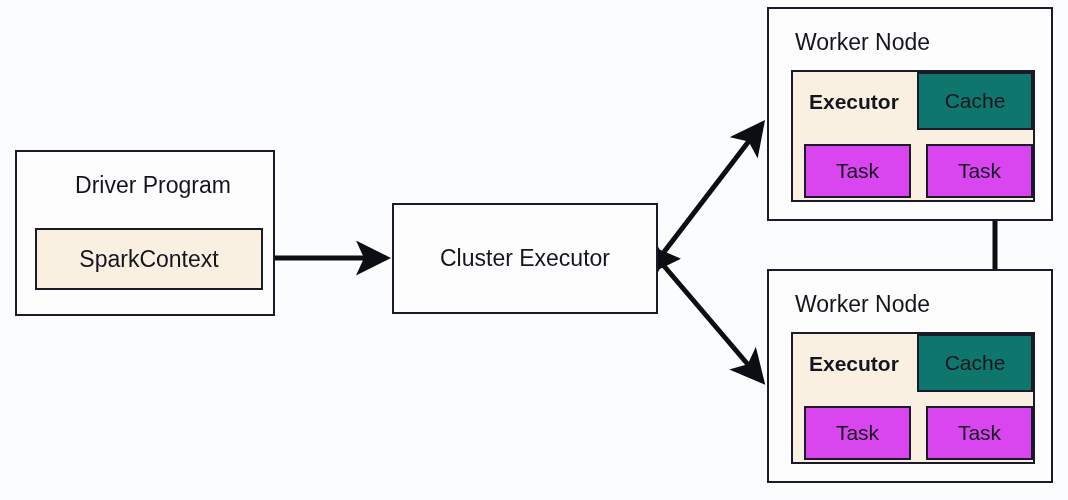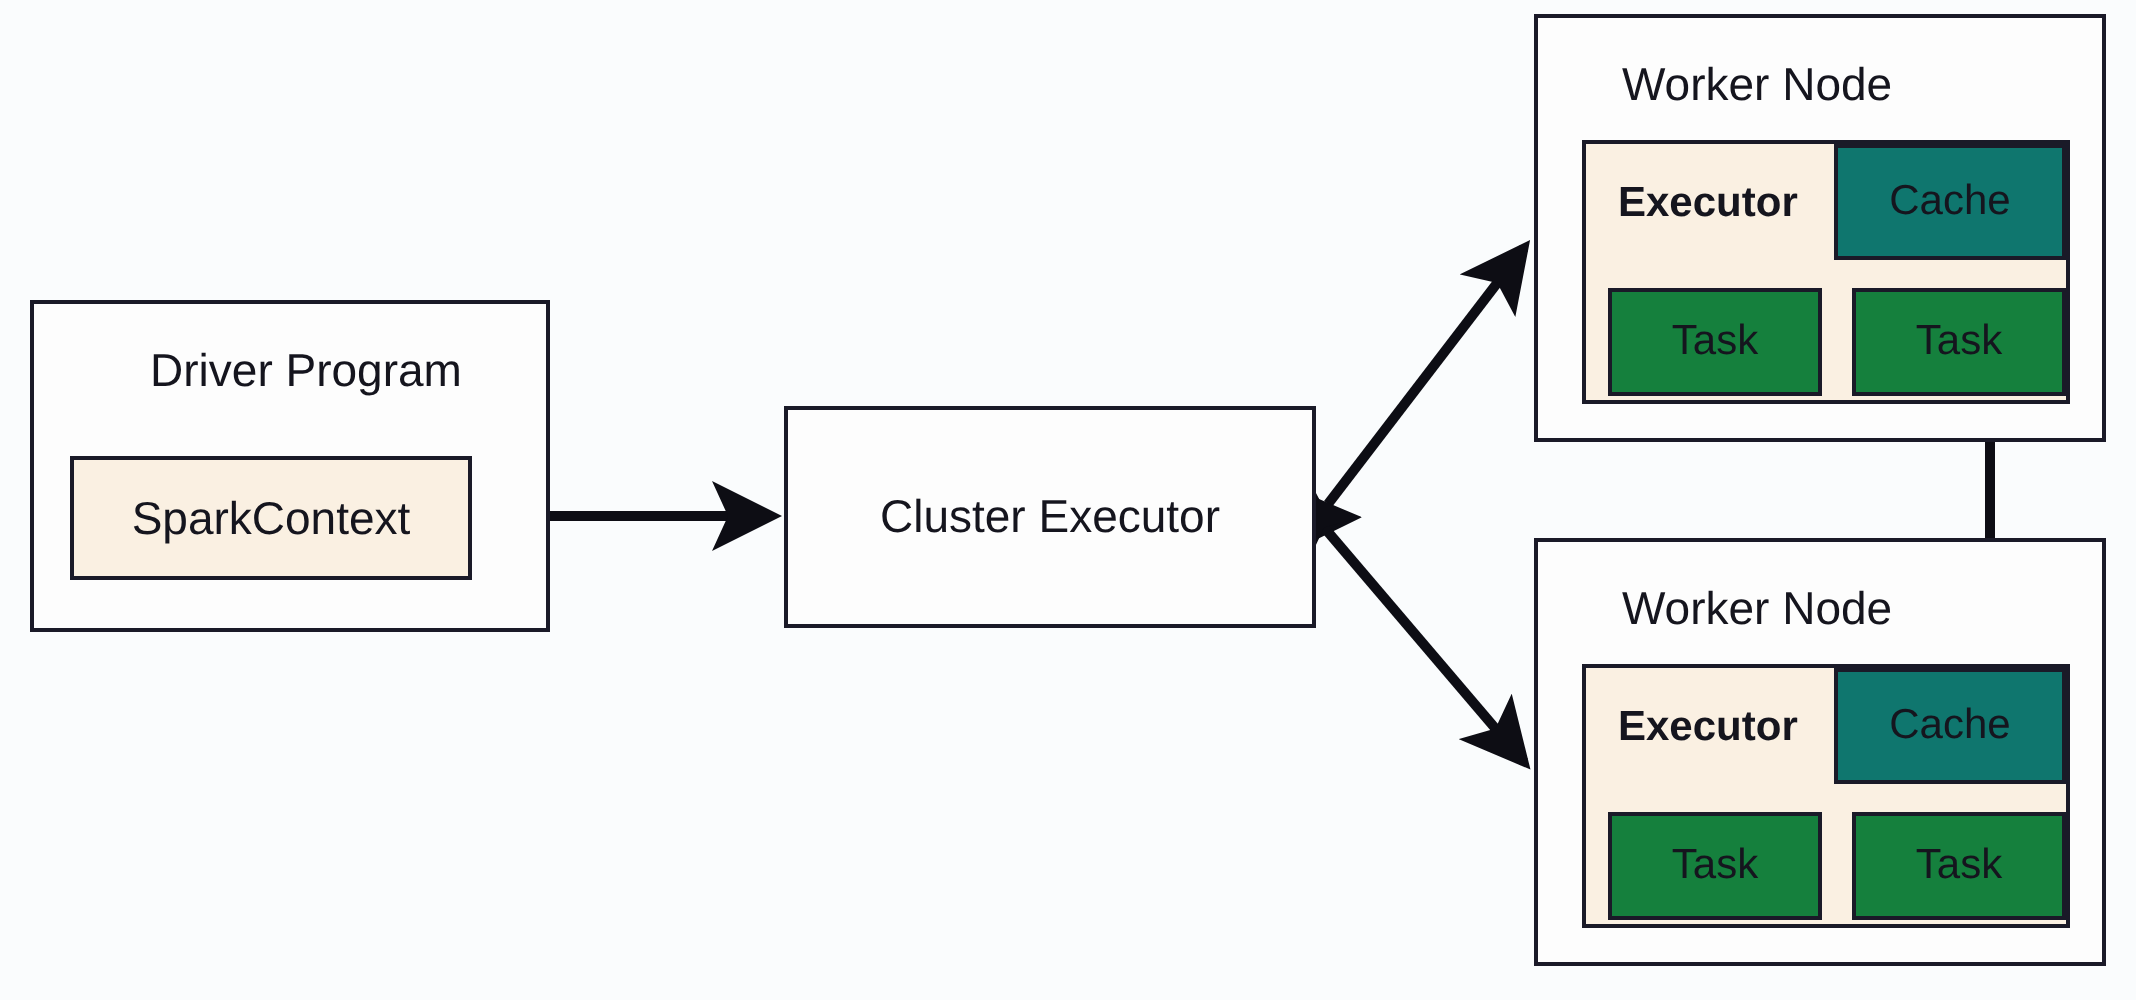--- a/index.html
+++ b/index.html
@@ -57,21 +57,21 @@
     height: 166px;
   }
   #driver-program-title {
     top: 20px;
     font-size: 23px;
     margin-left: 16px;
   }
   #spark-context {
     left: 35px;
     top: 228px;
-    width: 201px;
+    width: 228px;
     height: 62px;
     font-size: 23px;
     color: #15151e;
     text-align: center;
   }
 
   
   #cluster-manager {
     left: 392px;
     top: 203px;
@@ -84,21 +84,21 @@
   
   .worker-node {
     width: 286px;
     height: 214px;
   }
   #worker-node-1 { left: 767px; top: 7px; }
   #worker-node-2 { left: 767px; top: 269px; }
   .worker-node-title {
     top: 20px;
     font-size: 23px;
-    padding-left: 42px;
+    padding-left: 26px;
     text-align: left;
   }
   .executor {
     position: absolute;
     box-sizing: border-box;
     left: 22px;
     top: 61px;
     width: 244px;
     height: 132px;
     border: 2.5px solid #1a1a28;
@@ -127,21 +127,21 @@
     font-size: 21px;
     color: #15151e;
   }
   .task {
     position: absolute;
     box-sizing: border-box;
     top: 72px;
     width: 107px;
     height: 54px;
     border: 2.5px solid #1a1a28;
-    background: #15803d;
+    background: #d946ef;
     display: flex;
     align-items: center;
     justify-content: center;
     font-size: 21px;
     color: #15151e;
   }
   .task-left  { left: 11px; }
   .task-right { left: 133px; }
 </style>
 </head>

